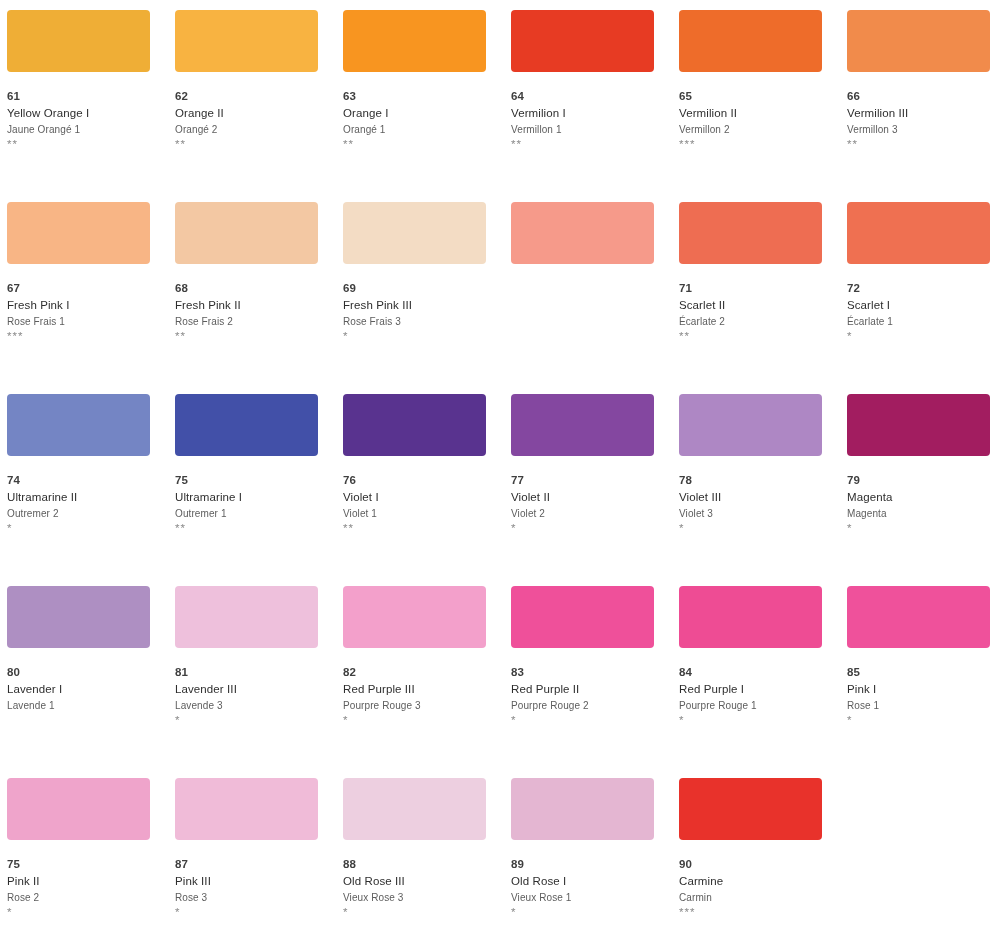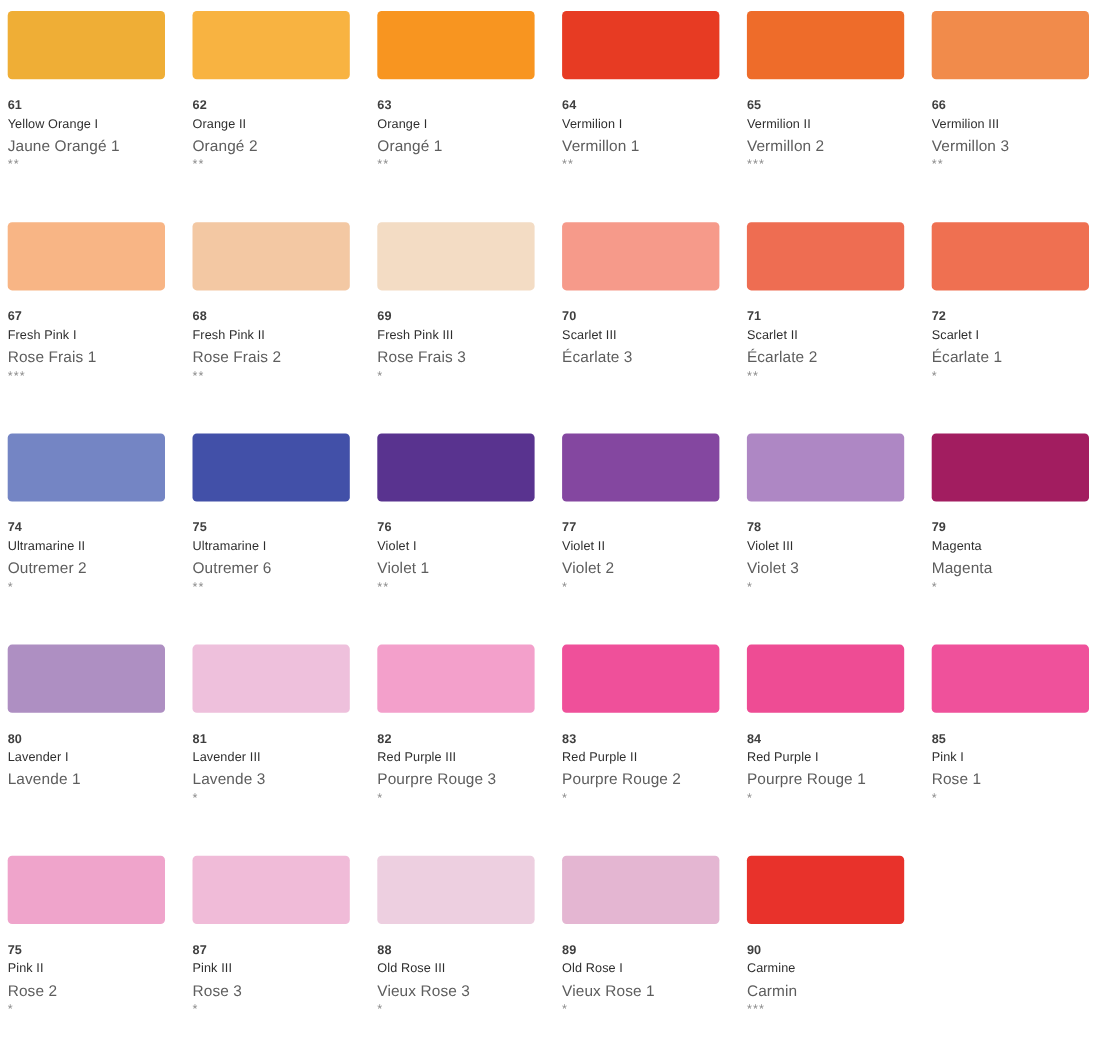--- a/index.html
+++ b/index.html
@@ -57,21 +57,21 @@
   }
   .swatch-name-en {
     font-size: 11.5px;
     font-weight: normal;
     color: #2e2e2e;
     line-height: 1.55;
     letter-spacing: 0.1px;
     white-space: nowrap;
   }
   .swatch-name-fr {
-    font-size: 14px;
+    font-size: 10px;
     font-weight: normal;
     color: #5d5d5d;
     line-height: 1.55;
     letter-spacing: 0.1px;
     white-space: nowrap;
   }
   .swatch-rating {
     font-size: 11.5px;
     font-weight: normal;
     color: #8a8a8a;
@@ -161,26 +161,20 @@
         <div class="swatch-chip" style="background: rgb(243, 220, 196);"></div>
         <div class="swatch-meta">
           <div class="swatch-code">69</div>
           <div class="swatch-name-en">Fresh Pink III</div>
           <div class="swatch-name-fr">Rose Frais 3</div>
           <div class="swatch-rating">*</div>
         </div>
       </div>
       <div class="swatch-cell">
         <div class="swatch-chip" style="background: rgb(246, 154, 138);"></div>
-        <div class="swatch-meta">
-          <div class="swatch-code">70</div>
-          <div class="swatch-name-en">Scarlet III</div>
-          <div class="swatch-name-fr">Écarlate 3</div>
-          <div class="swatch-rating"></div>
-        </div>
       </div>
       <div class="swatch-cell">
         <div class="swatch-chip" style="background: rgb(238, 109, 82);"></div>
         <div class="swatch-meta">
           <div class="swatch-code">71</div>
           <div class="swatch-name-en">Scarlet II</div>
           <div class="swatch-name-fr">Écarlate 2</div>
           <div class="swatch-rating">**</div>
         </div>
       </div>
@@ -200,21 +194,21 @@
           <div class="swatch-name-en">Ultramarine II</div>
           <div class="swatch-name-fr">Outremer 2</div>
           <div class="swatch-rating">*</div>
         </div>
       </div>
       <div class="swatch-cell">
         <div class="swatch-chip" style="background: rgb(66, 80, 168);"></div>
         <div class="swatch-meta">
           <div class="swatch-code">75</div>
           <div class="swatch-name-en">Ultramarine I</div>
-          <div class="swatch-name-fr">Outremer 6</div>
+          <div class="swatch-name-fr">Outremer 1</div>
           <div class="swatch-rating">**</div>
         </div>
       </div>
       <div class="swatch-cell">
         <div class="swatch-chip" style="background: rgb(89, 51, 143);"></div>
         <div class="swatch-meta">
           <div class="swatch-code">76</div>
           <div class="swatch-name-en">Violet I</div>
           <div class="swatch-name-fr">Violet 1</div>
           <div class="swatch-rating">**</div>

